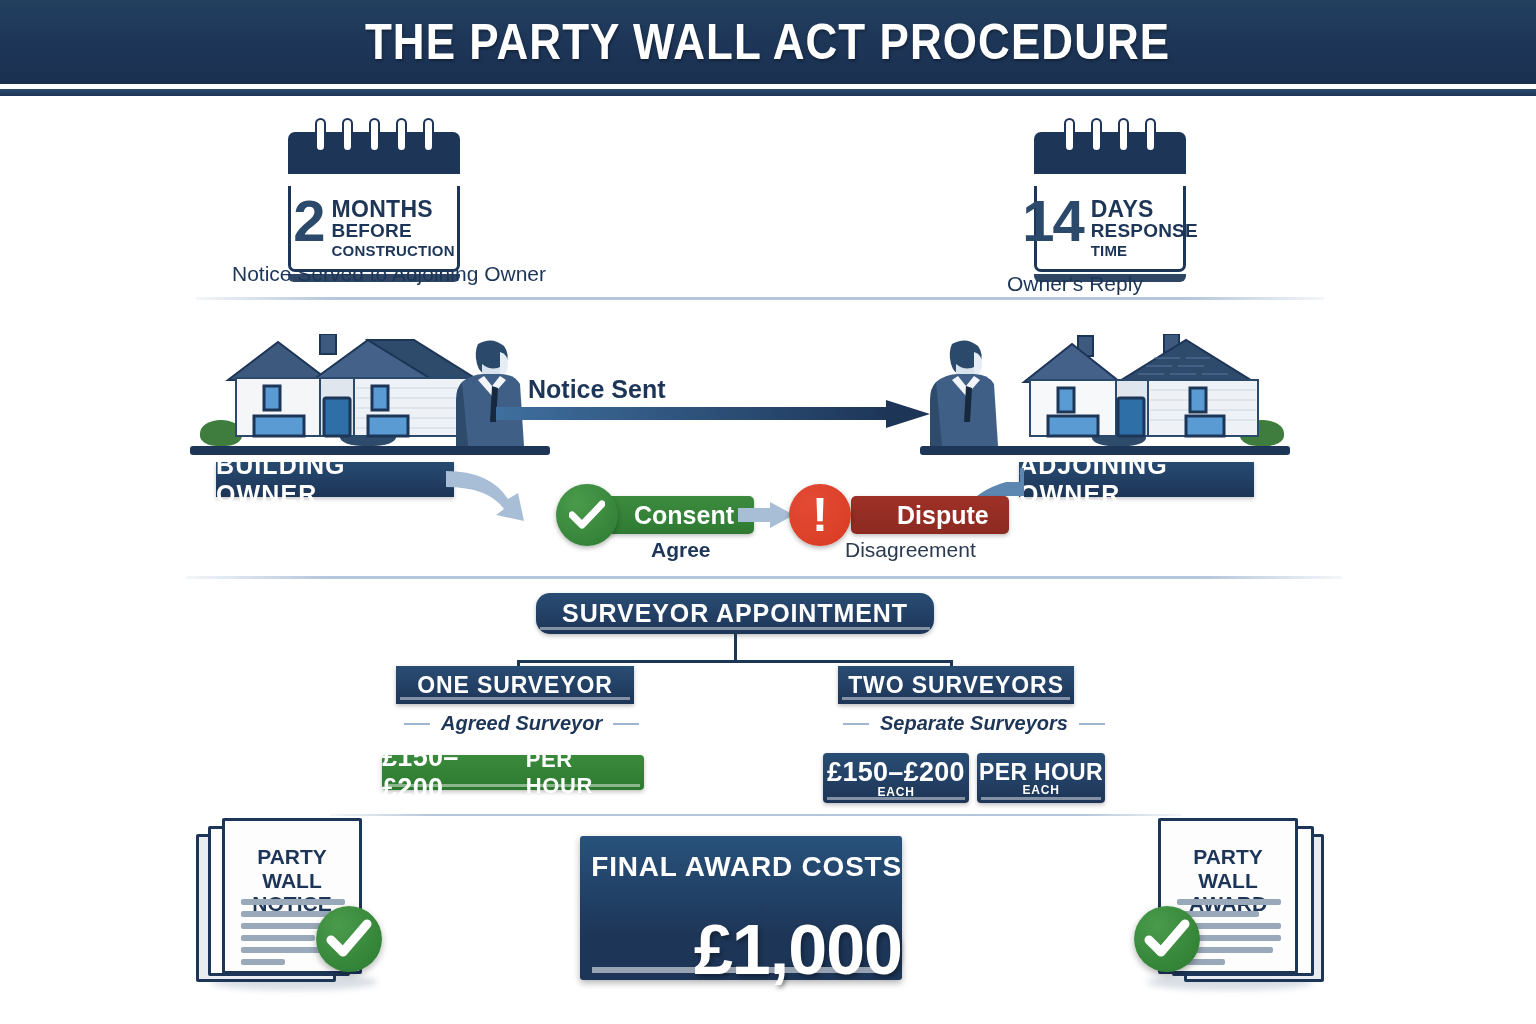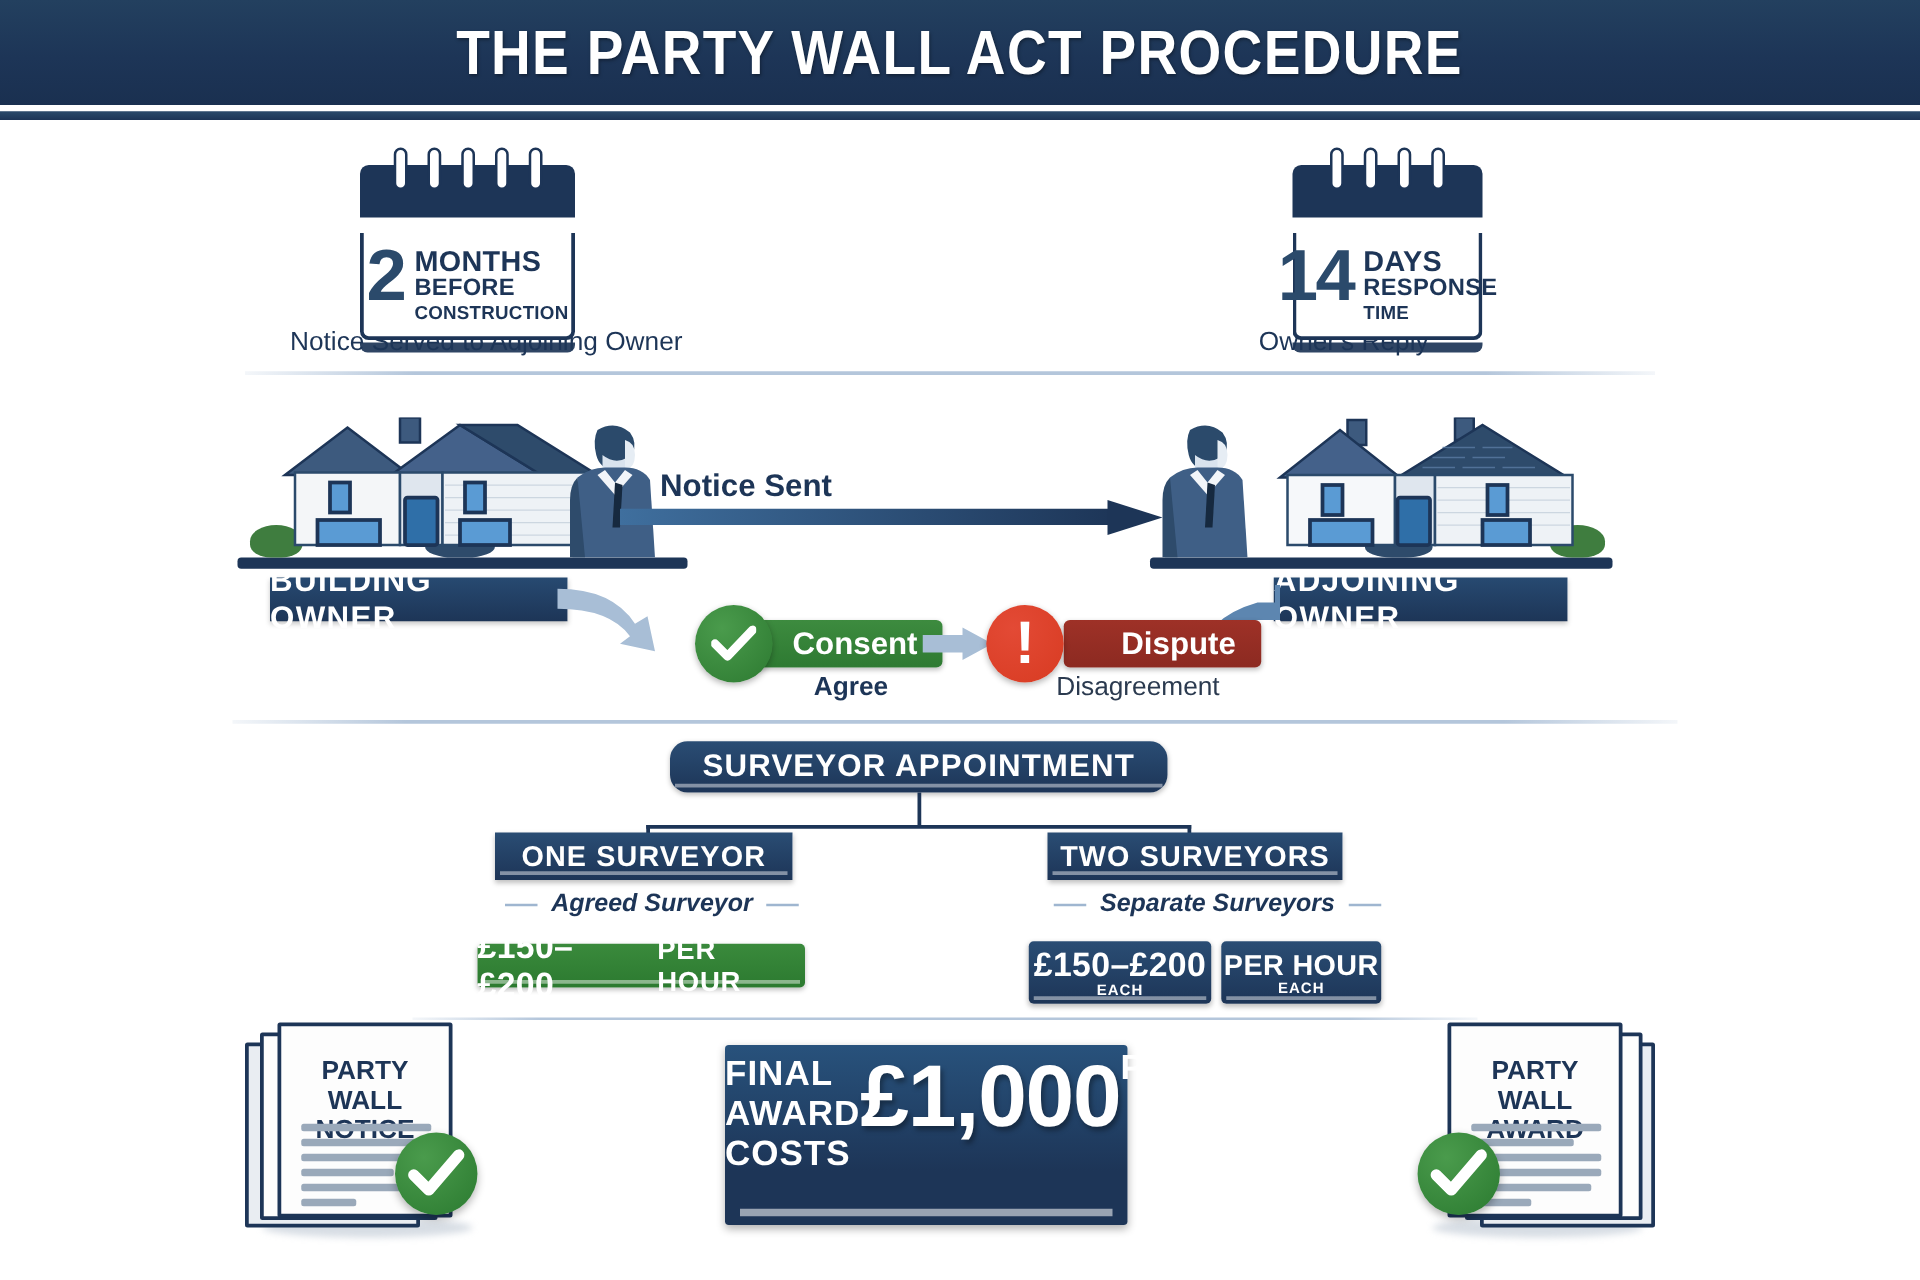--- a/index.html
+++ b/index.html
@@ -123,26 +123,26 @@
      font-weight:700; font-size:21px; line-height:1.12; width:100%; }
   .doc-line { position:absolute; background:#9aa9ba; border-radius:2px; height:6px; }
   .check-circle { position:absolute; border-radius:50%;
      background:radial-gradient(circle at 35% 30%,#4a9b4c,#2b7a30);
      box-shadow:0 3px 7px rgba(0,0,0,.3); z-index:6; }
   .doc-shadow { position:absolute; background:rgba(150,165,185,.38); border-radius:50%; filter:blur(3px); }
 
   
   .award { position:absolute; background:linear-gradient(180deg,#28527c 0%,#1d3557 70%);
      border-radius:3px; box-shadow:0 3px 7px rgba(0,0,0,.3);
-     display:flex; flex-direction:row; align-items:flex-start; }
+     display:flex; flex-direction:column; align-items:flex-end; }
   .award-top-rule { width:89%; height:2px; background:rgba(255,255,255,.5); margin-top:8px; }
   .award-head { color:#fff; font-weight:700; font-size:28px; letter-spacing:.8px; margin-top:7px; }
   .award-rule { width:89%; height:2px; background:rgba(255,255,255,.65); margin-top:8px; }
   .award-amount { color:#fff; font-weight:700; font-size:70px; letter-spacing:-1px;
-     line-height:1; margin-top:6px; text-shadow:2px 3px 4px rgba(0,0,0,.35); }
+     line-height:1; margin-top:24px; text-shadow:2px 3px 4px rgba(0,0,0,.35); }
   .award-total { color:#fff; font-weight:700; font-size:28px; letter-spacing:1.2px; margin-top:2px; }
   .award-foot { position:absolute; left:12px; right:12px; bottom:7px; height:6px;
      background:rgba(255,255,255,.55); }
 </style>
 </head>
 <body>
 
 <div id="stage">
 
   <div class="header">
@@ -187,21 +187,21 @@
         <div class="cal-num">14</div>
         <div class="cal-lines">
           <div class="cal-l1">DAYS</div>
           <div class="cal-l2">RESPONSE</div>
           <div class="cal-l3">TIME</div>
         </div>
       </div>
     </div>
     <div class="cal-foot"></div>
   </div>
-  <div class="cal-caption" style="left:1007px; top:262px;">Owner's Reply</div>
+  <div class="cal-caption" style="left:1007px; top:272px;">Owner's Reply</div>
 
   <div class="divider" style="left:196px; top:297px; width:1128px;"></div>
 
   <div class="scene" style="left:190px; top:330px; width:360px; height:125px;">
     <div class="ground"></div>
     <div class="bush" style="left:10px; bottom:9px; width:42px; height:26px;"></div>
     <div class="bush dk" style="left:150px; bottom:9px; width:56px; height:22px;"></div>
     <div class="house" style="left:28px; width:300px; height:112px;">
       <svg width="300" height="112" viewBox="0 0 300 112">
         <rect x="102" y="0" width="16" height="20" fill="#3d5a7e" stroke="#1d3557" stroke-width="2"></rect>

